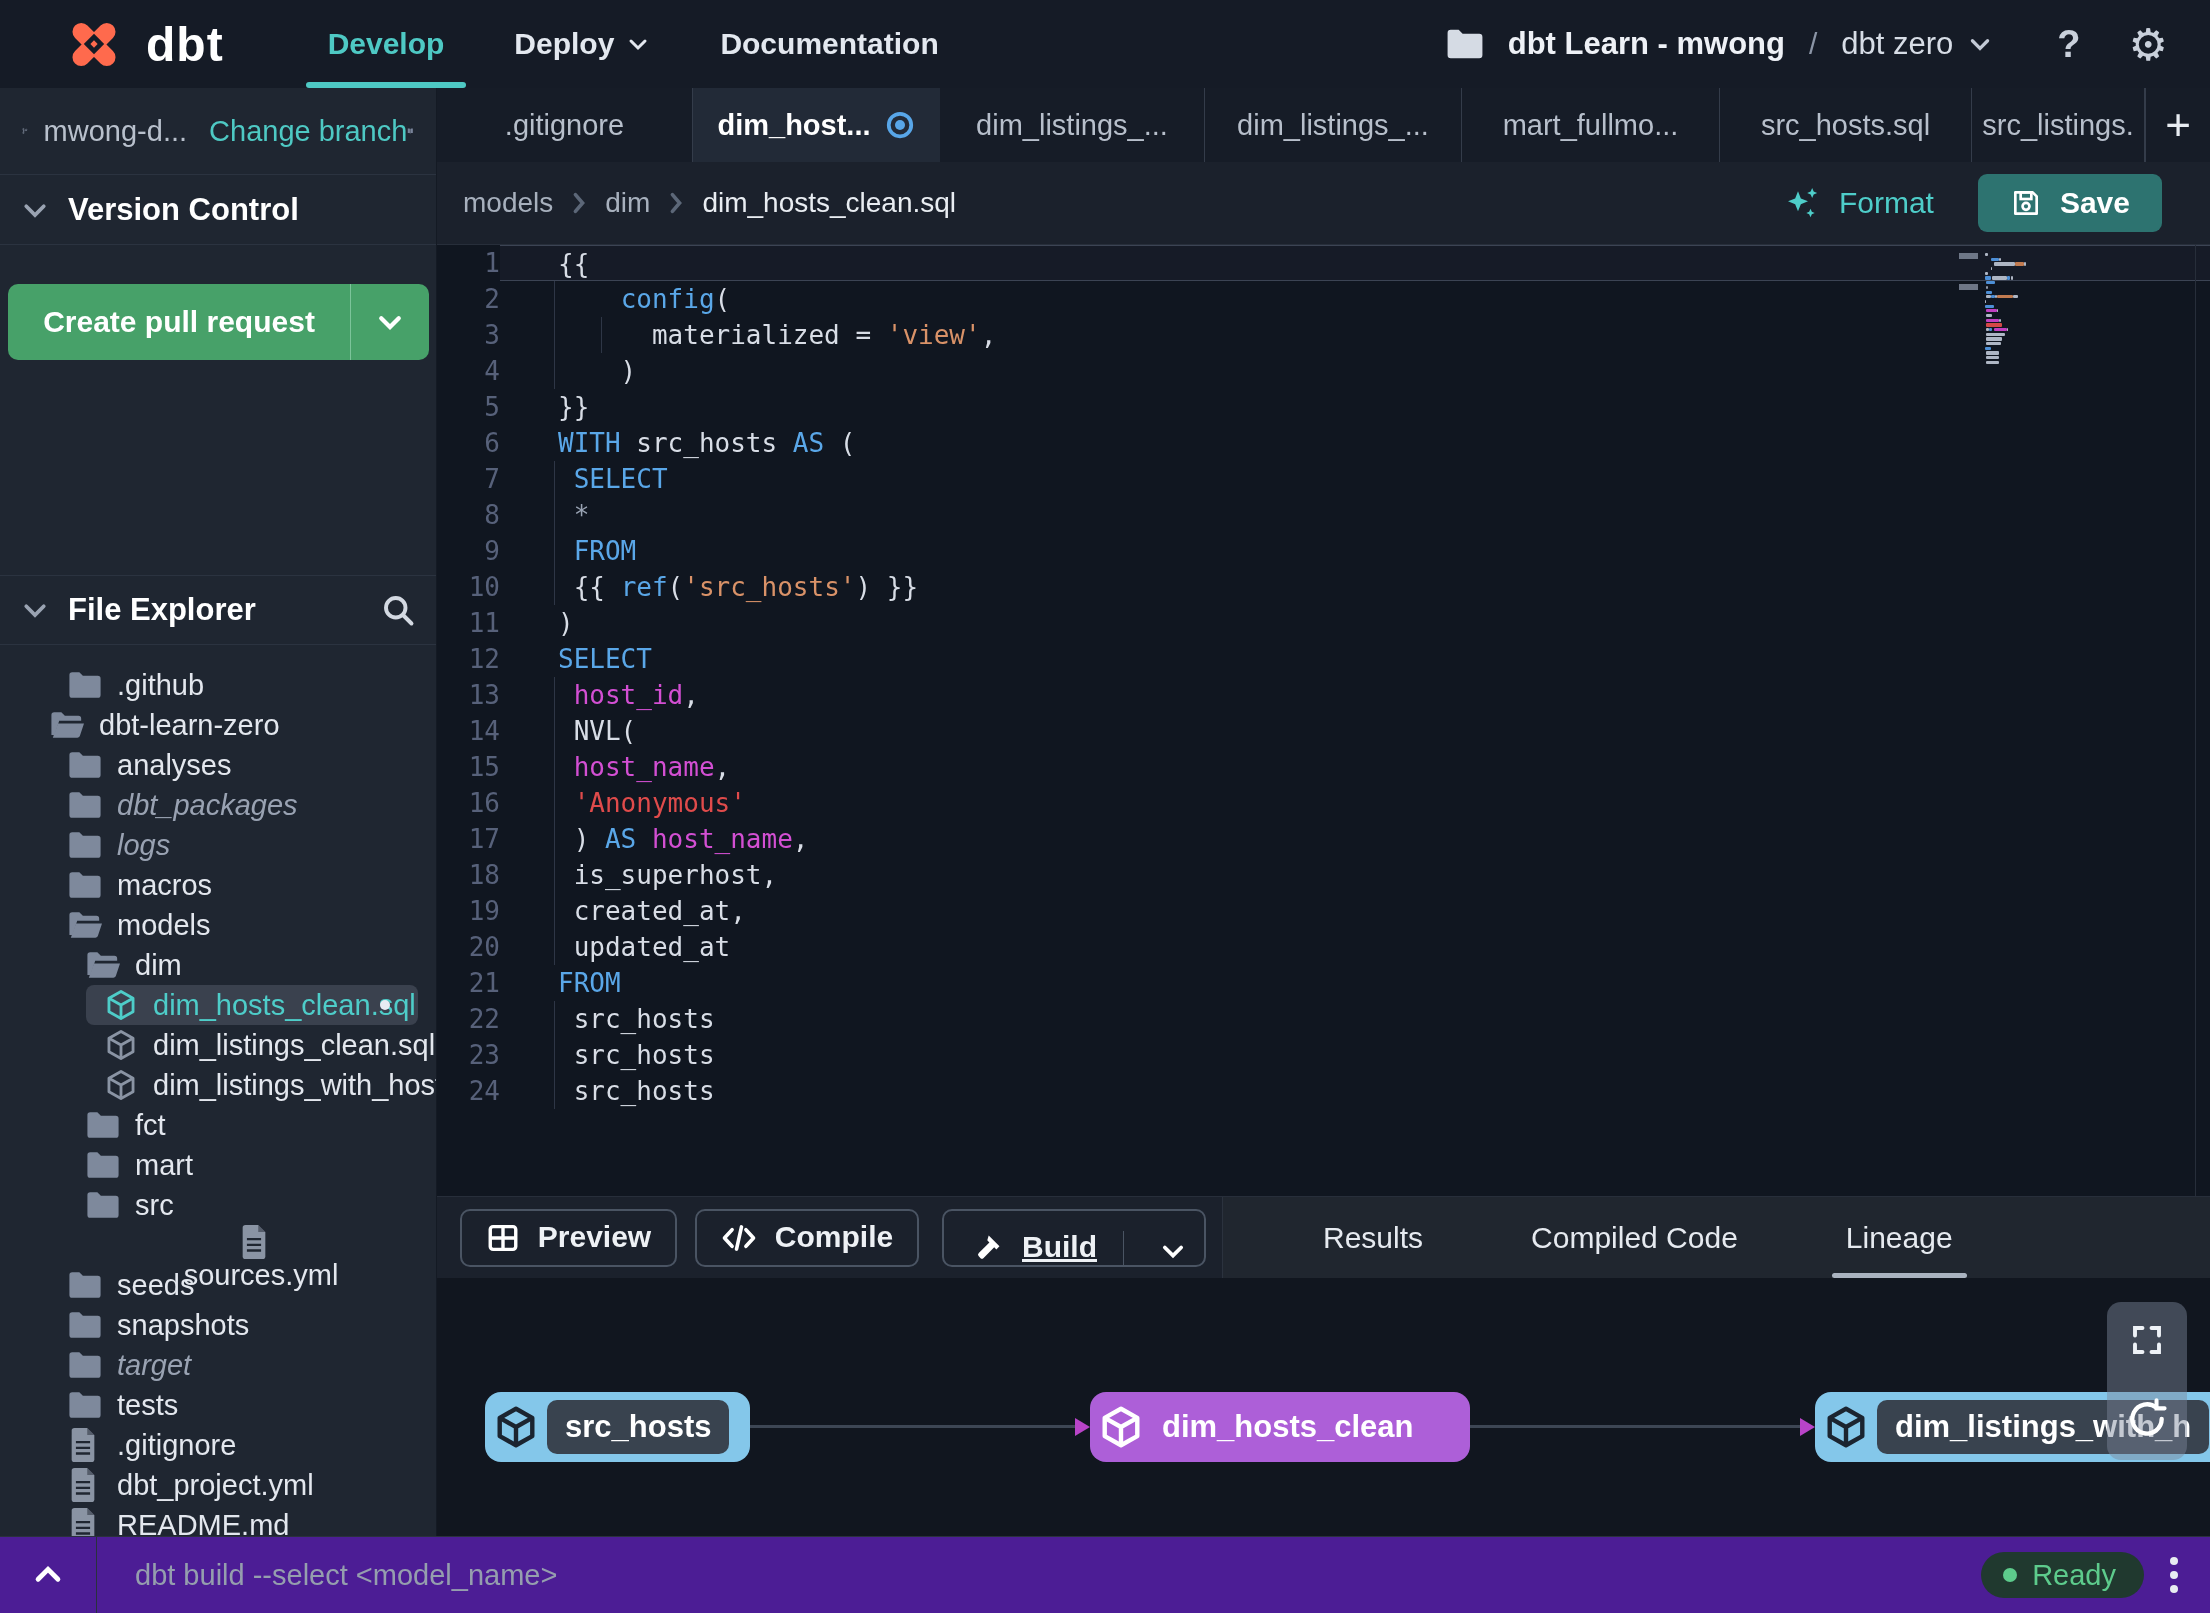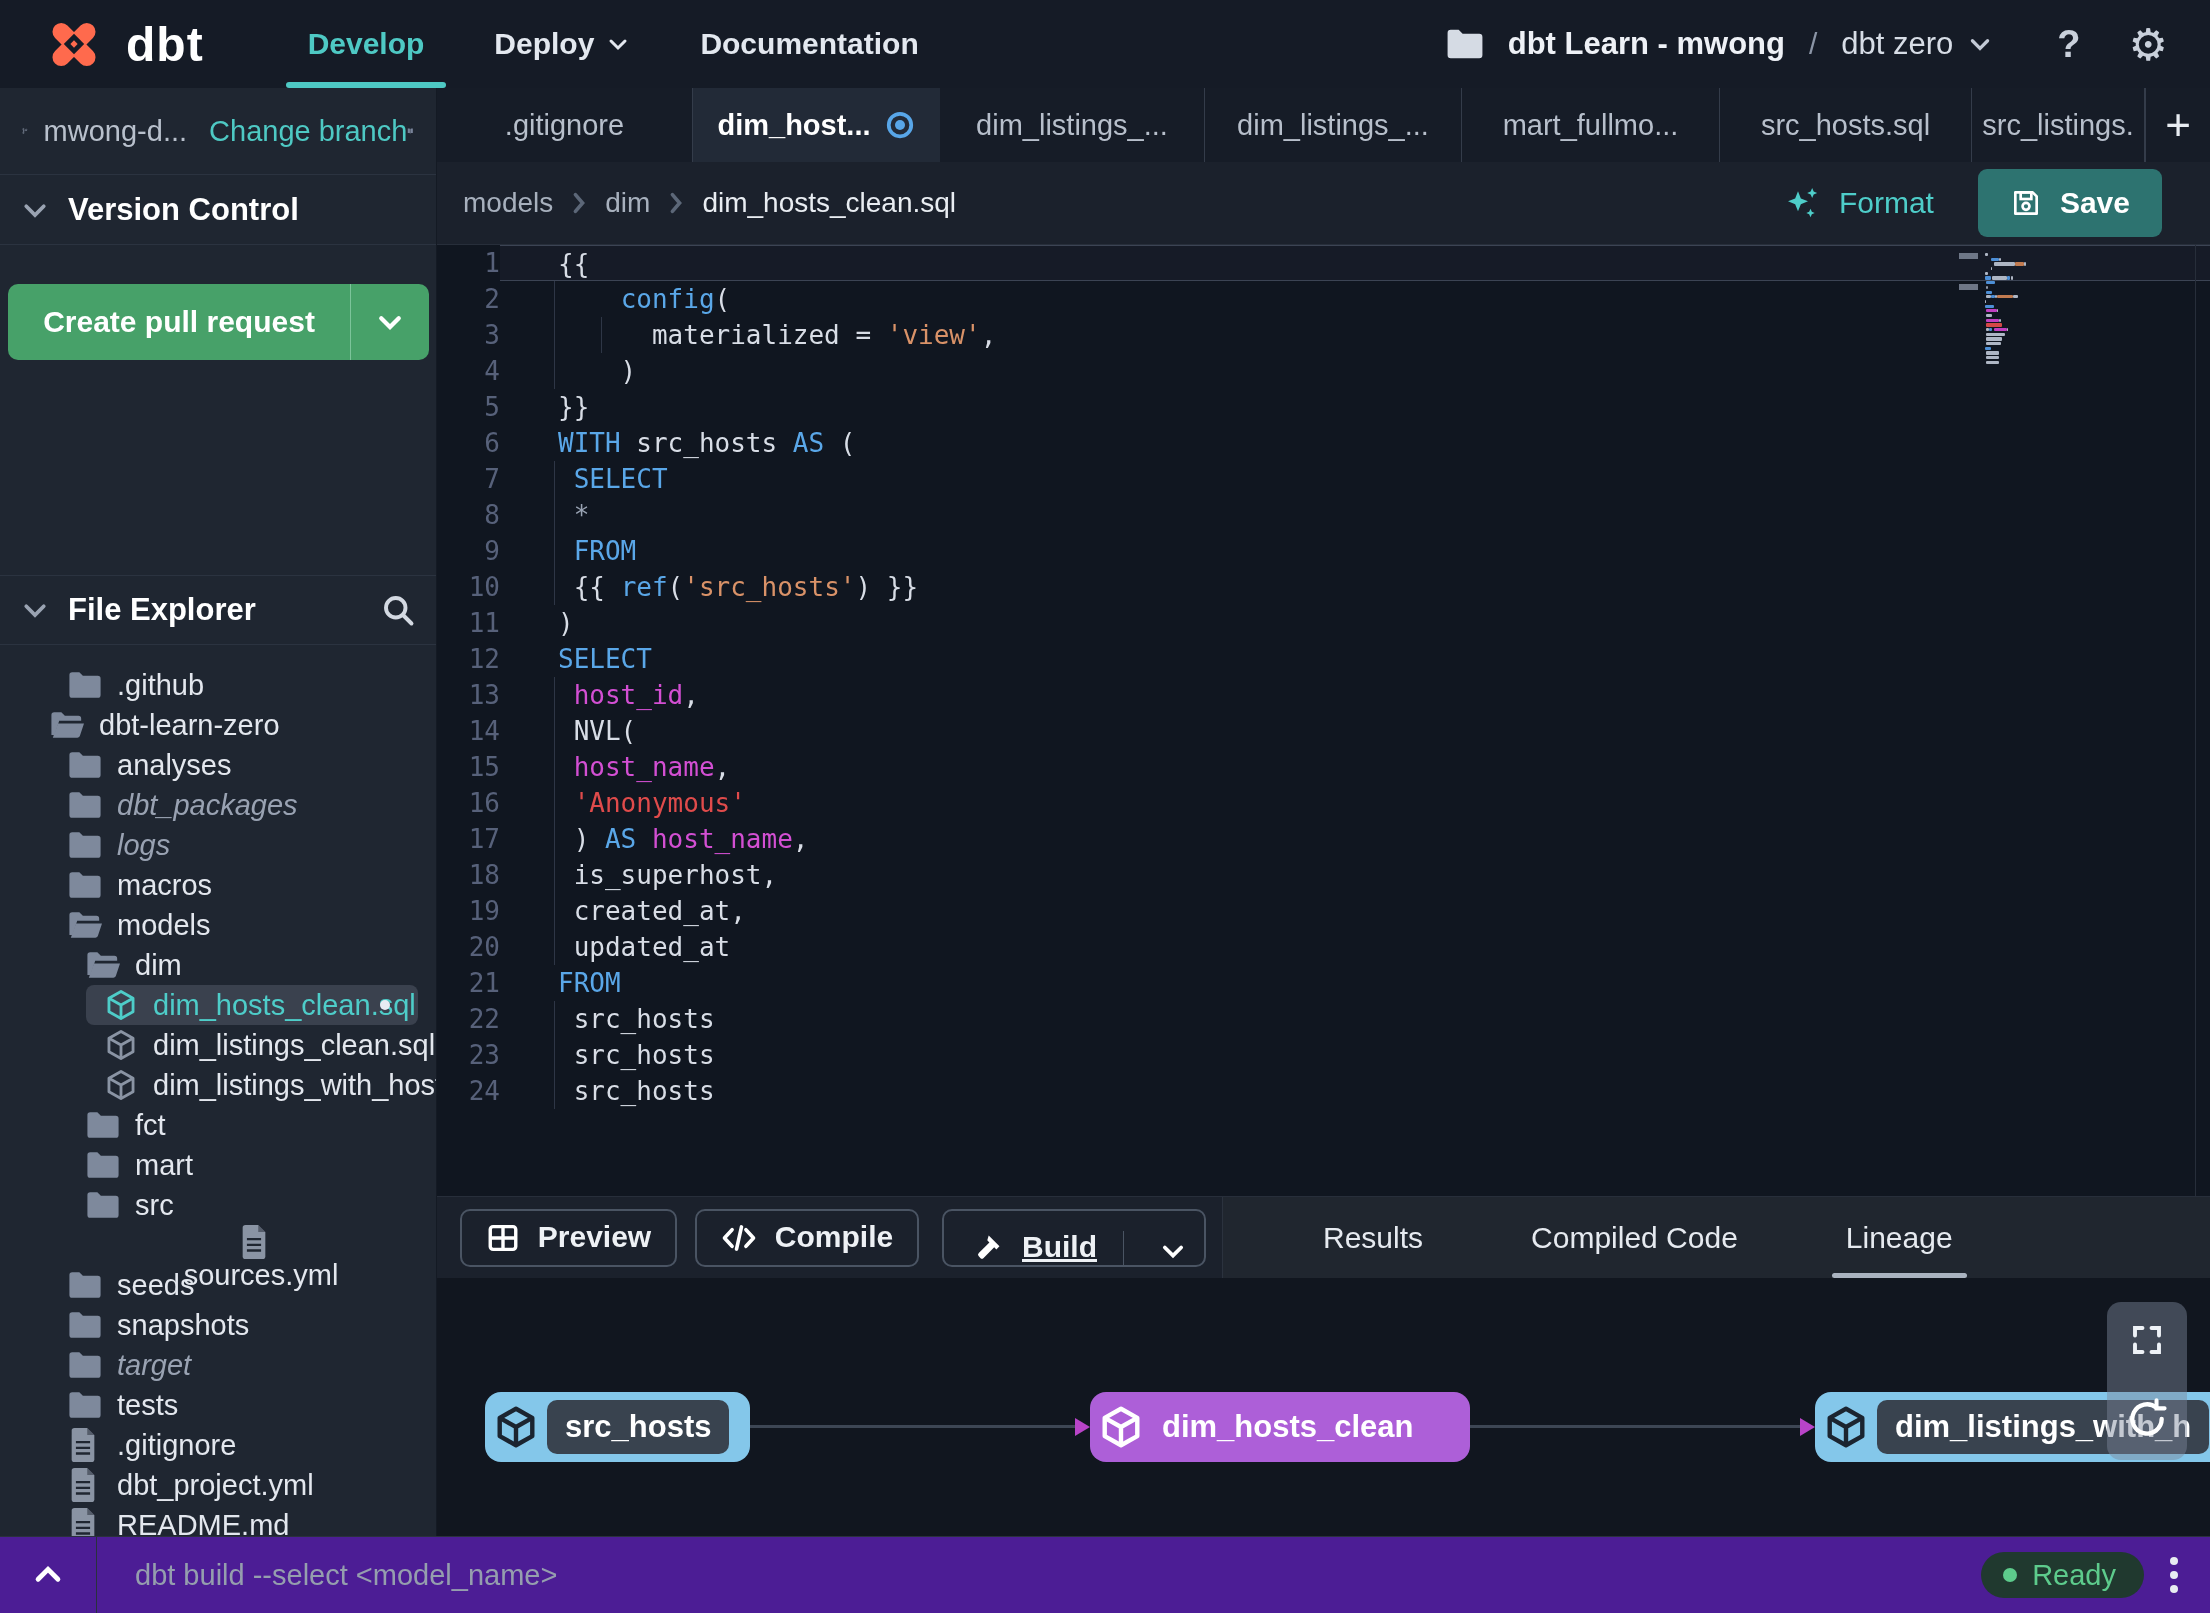--- a/index.html
+++ b/index.html
@@ -1,21 +1,21 @@
 <!DOCTYPE html>
 <html><head>
 <meta charset="utf-8">
 <style>
   * { box-sizing: border-box; margin: 0; padding: 0; }
   html,body { width:2210px; height:1613px; overflow:hidden; }
   body { background:#101620; font-family:"Liberation Sans",sans-serif; color:#e6eaf0; position:relative; }
   svg { display:block; }
 
   
-  .navbar { position:absolute; top:0; left:0; width:2210px; height:88px; background:#151b26; display:flex; align-items:center; z-index:30; }
+  .navbar { position:absolute; top:0; left:0; width:2210px; height:88px; background:#151b26; display:flex; align-items:center; z-index:30;padding-left:20px; }
   .logo { display:flex; align-items:center; gap:14px; margin-left:36px; }
   .logo-text { font-size:48px; font-weight:bold; color:#fff; letter-spacing:1px; }
   .nav-links { display:flex; align-items:stretch; height:88px; margin-left:80px; }
   .nav-link { position:relative; display:flex; align-items:center; padding:0 24px; font-size:30px; font-weight:600; color:#e3e8ef; cursor:pointer; gap:12px; }
   .nav-link.active { color:#4ec9c4; }
   .nav-link.active::after { content:""; position:absolute; left:2px; right:2px; bottom:0; height:6px; background:#4ec9c4; border-radius:3px; }
   .nav-right { margin-left:auto; display:flex; align-items:center; margin-right:42px; gap:14px; }
   .nav-account { font-size:31px; font-weight:bold; color:#eef1f6; margin-left:10px; }
   .nav-sep { font-size:30px; color:#8b95a6; margin:0 10px; }
   .nav-project { font-size:31px; color:#d7dde6; }
@@ -58,21 +58,21 @@
   .tab { height:74px; display:flex; align-items:center; justify-content:center; gap:14px; font-size:29px; color:#b7bfcb; border-right:1px solid #343c4a; cursor:pointer; white-space:nowrap; overflow:hidden; flex-shrink:0; }
   .tab.active { background:#222a37; color:#fff; font-weight:bold; border-right:1px solid #222a37; }
   .tab-plus { width:65px; height:74px; display:flex; align-items:center; justify-content:center; color:#e8ecf2; font-size:44px; cursor:pointer; flex-shrink:0; border-left:1px solid #343c4a; }
 
   
   .crumb-bar { height:82px; flex:0 0 82px; background:#1b212c; display:flex; align-items:center; padding:0 26px; }
   .crumb { font-size:28px; color:#a7b0bd; }
   .crumb.last { color:#e9edf2; }
   .crumb-sep { margin:0 16px; color:#5c6778; }
   .format-btn { margin-left:auto; display:flex; align-items:center; gap:16px; color:#4ecdc9; font-size:30px; cursor:pointer; }
-  .save-btn { margin-left:44px; margin-right:22px; background:#2d7370; border-radius:9px; height:68px; padding:0 32px; display:flex; align-items:center; gap:18px; color:#fff; font-size:30px; font-weight:600; cursor:pointer; }
+  .save-btn { margin-left:44px; margin-right:22px; background:#2d7370; border-radius:9px; height:58px; padding:0 32px; display:flex; align-items:center; gap:18px; color:#fff; font-size:30px; font-weight:600; cursor:pointer; }
 
   
   .editor { flex:1; position:relative; background:#101620; border-top:1px solid #272e3a; overflow:hidden; }
   .code-line { display:flex; height:36px; line-height:36px; font-family:"DejaVu Sans Mono",monospace; font-size:26px; white-space:pre; }
   .gutter-num { flex:0 0 63px; text-align:right; color:#57617a; user-select:none; }
   .code-cell { flex:1; position:relative; padding-left:58px; }
   .code-line.cursor-line .code-cell { border-top:1px solid #3c4454; border-bottom:1px solid #3c4454; background:rgba(130,145,170,0.05); }
   .guide { position:absolute; top:0; bottom:0; width:1px; background:#2e3646; }
   .c-p { color:#d8dde6; } .c-kw { color:#5aa7e8; } .c-str { color:#d99268; }
   .c-str2 { color:#e04b4b; } .c-field { color:#d34fd3; } .c-star { color:#9aa4b4; }

